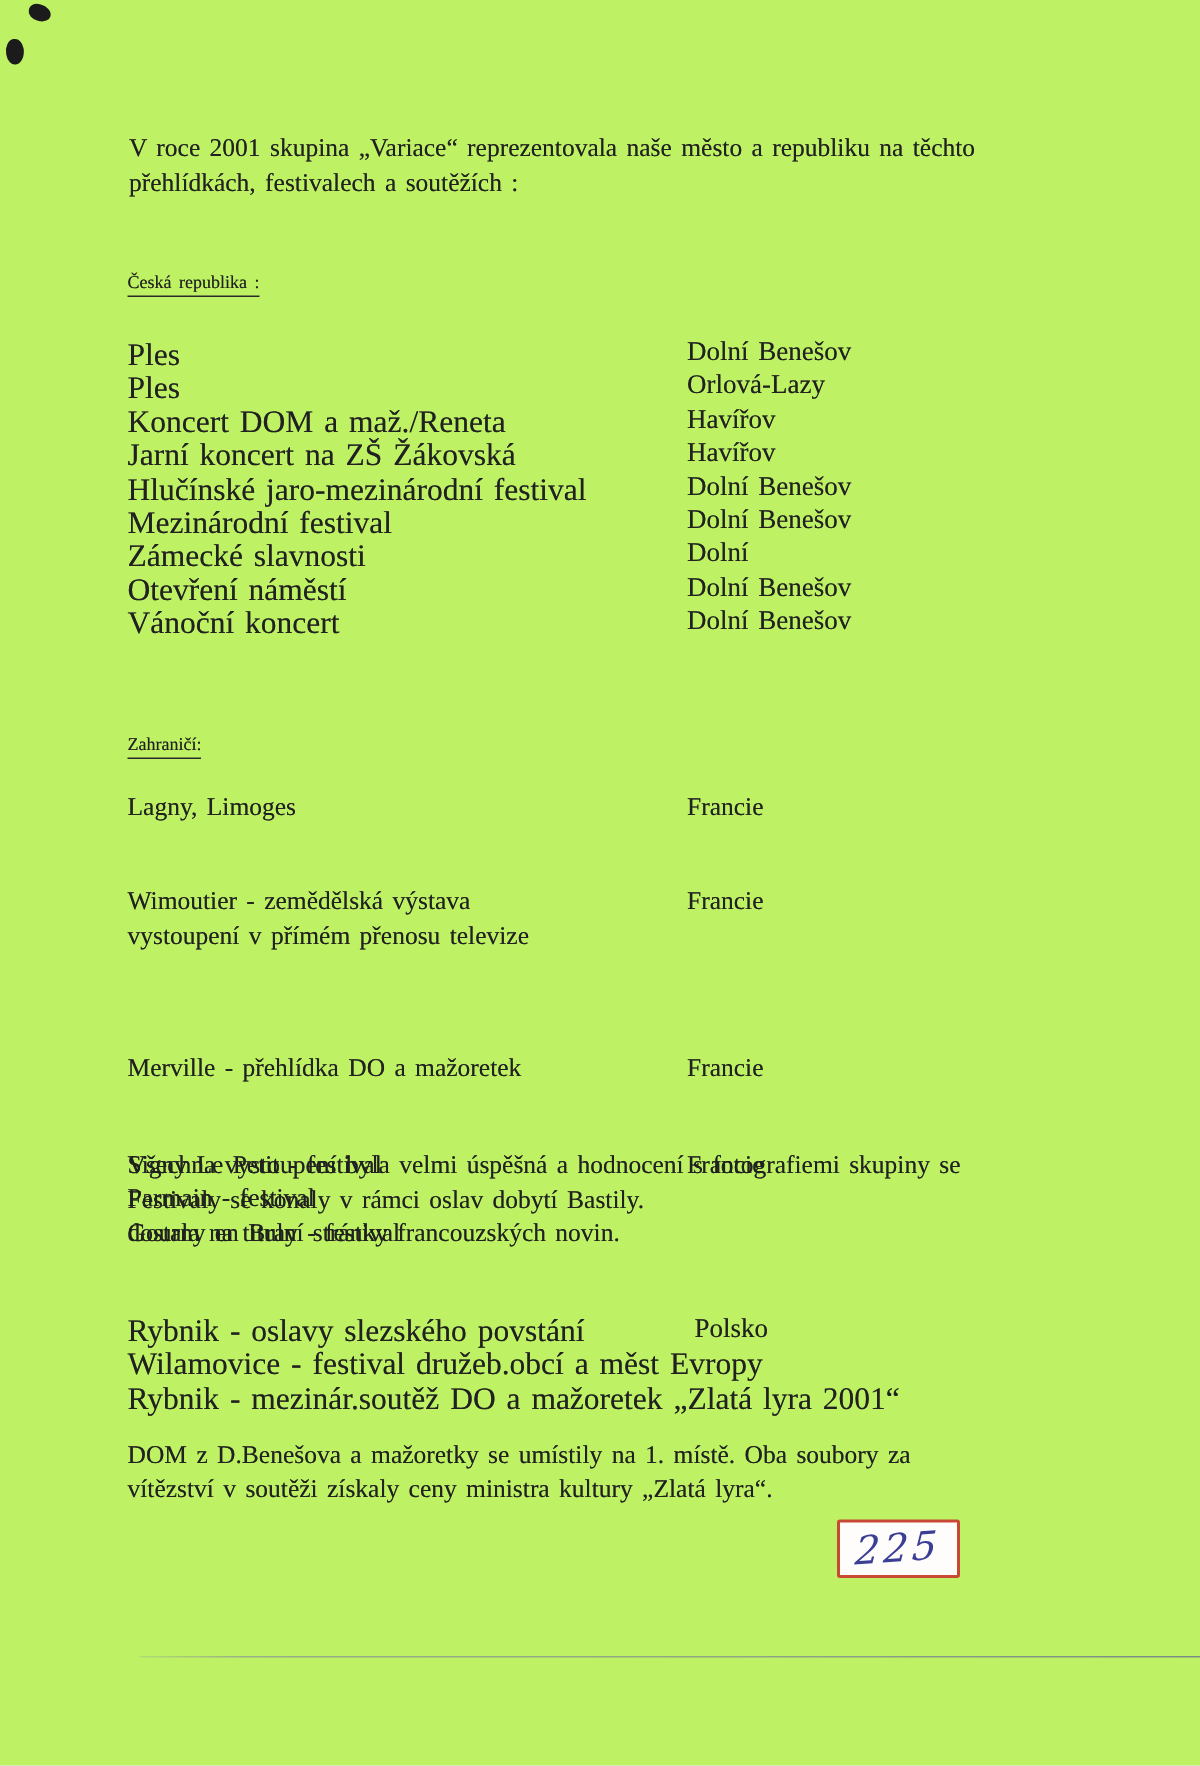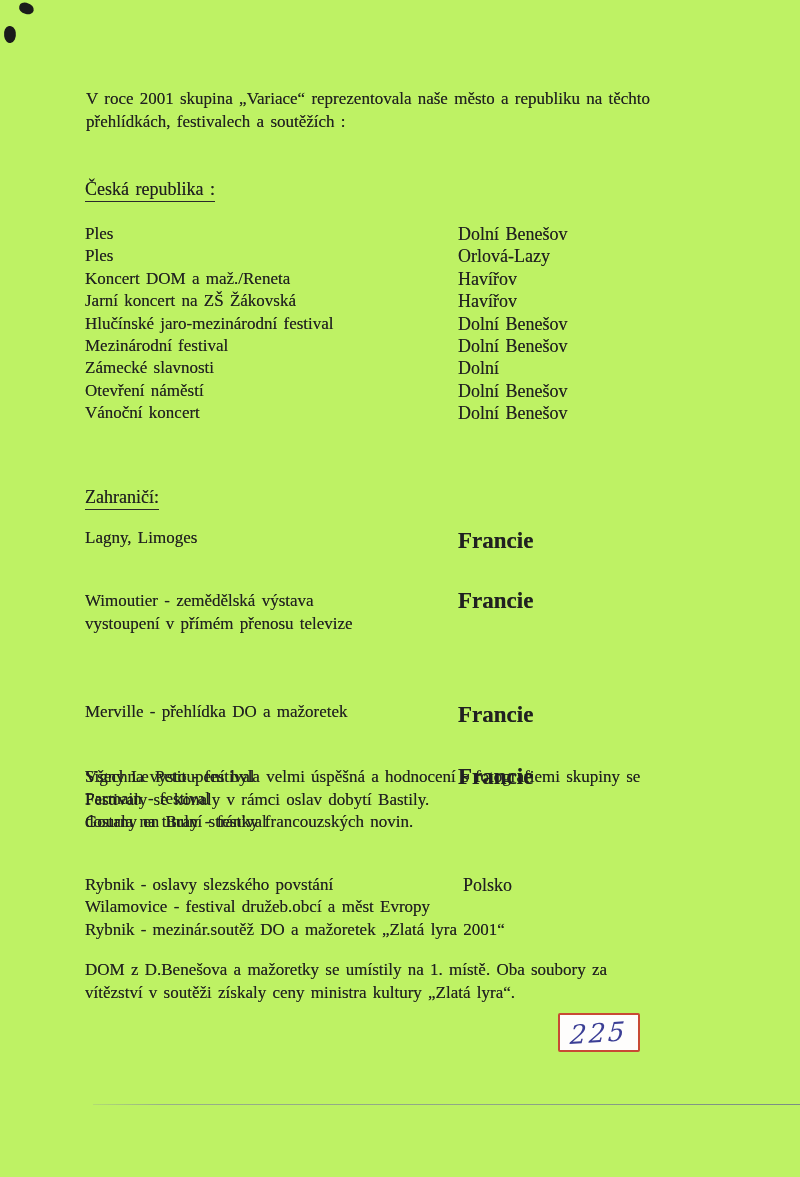--- a/index.html
+++ b/index.html
@@ -10,37 +10,37 @@
     background:#bef264;
     overflow:hidden;
     font-family:"Liberation Serif","DejaVu Serif",serif;
     color:#212121;
     text-shadow:0 0 0.4px rgba(20,20,20,.55);
   }
   .abs{position:absolute;}
   .line{white-space:nowrap;font-size:17px;}
   .para{word-spacing:2px;}
   .heading{
-    font-size:18px;
+    font-size:12px;
     white-space:nowrap;
     border-bottom:1.4px solid #2a2a2a;
     padding-bottom:1px;
     display:inline-block;
     word-spacing:2px;
   }
   
   .rows .row{
     position:relative;
     white-space:nowrap;
     word-spacing:2px;
   }
-  .rows .ev{position:absolute;left:0;top:0;font-size:17px;white-space:nowrap;}
+  .rows .ev{position:absolute;left:0;top:0;font-size:21px;white-space:nowrap;}
   .rows .pl{position:absolute;left:373px;top:0;font-size:18px;white-space:nowrap;}
   .entry{position:relative;}
-  .entry .pl{position:absolute;left:373px;top:0;font-size:23px;white-space:nowrap;font-weight:bold;}
+  .entry .pl{position:absolute;left:373px;top:0;font-size:17px;white-space:nowrap;}
   
   .mark{position:absolute;background:#1b1b1b;}
   .mark1{left:19px;top:3px;width:15px;height:11px;border-radius:45% 60% 50% 55%;transform:rotate(14deg);}
   .mark2{left:4px;top:26px;width:12px;height:17px;border-radius:55% 45% 60% 45%;transform:rotate(-9deg);}
   
   .stamp{
     position:absolute;left:558px;top:1013px;width:82px;height:39px;
     border:2px solid #c84a35;border-radius:2px;
     background:#fefdfc;
     box-sizing:border-box;

